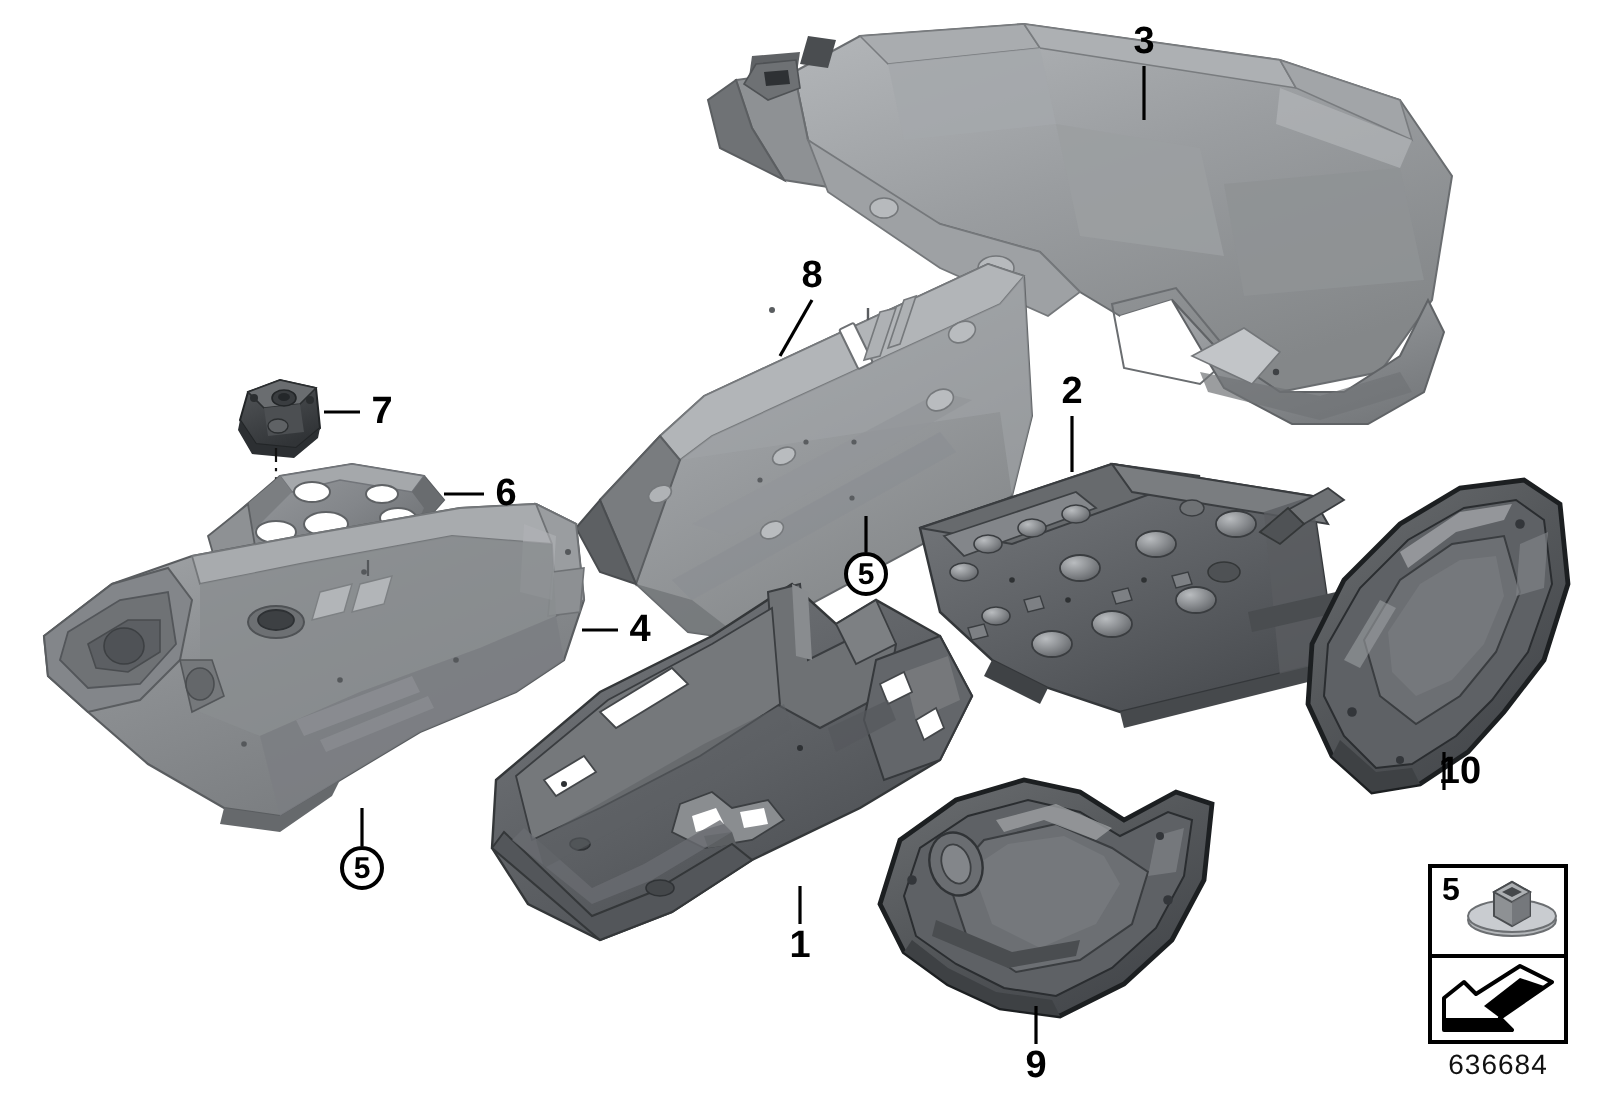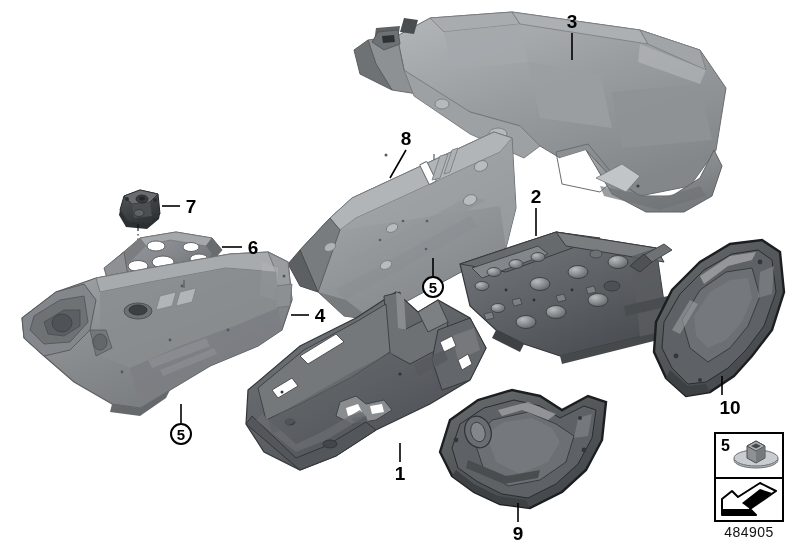--- a/index.html
+++ b/index.html
@@ -348,21 +348,21 @@
 
   <div id="labels">
       <div class="lbl" style="left: 400px; top: 473px;">1</div>
       <div class="lbl" style="left: 536px; top: 196px;">2</div>
       <div class="lbl" style="left: 572px; top: 21px;">3</div>
       <div class="lbl" style="left: 320px; top: 315px;">4</div>
       <div class="lbl" style="left: 253px; top: 247px;">6</div>
       <div class="lbl" style="left: 191px; top: 206px;">7</div>
       <div class="lbl" style="left: 406px; top: 138px;">8</div>
       <div class="lbl" style="left: 518px; top: 533px;">9</div>
-      <div class="lbl" style="left: 730px; top: 407px;">10</div>
+      <div class="lbl" style="left: 730px; top: 386px;">10</div>
       <div class="clbl" style="left: 181px; top: 434px;">5</div>
       <div class="clbl" style="left: 433px; top: 287px;">5</div>
     </div>
 
   <div class="legend">
     <div class="cellA">
       <span class="num">5</span>
       <svg width="66" height="42" viewBox="0 0 66 42">
         <ellipse cx="40" cy="26" rx="22" ry="8" fill="#b5b8bb" stroke="#6c6f72" stroke-width="1"></ellipse>
         <ellipse cx="40" cy="24" rx="22" ry="8" fill="#c9ccd0" stroke="#6c6f72" stroke-width="1"></ellipse>
@@ -373,15 +373,15 @@
       </svg>
     </div>
     <div class="cellB">
       <svg width="66" height="40" viewBox="0 0 66 40">
         <path d="M6,20 L16,12 L22,18 L44,4 L60,12 L34,30 L40,36 L6,36 Z" fill="#ffffff" stroke="#000" stroke-width="2" stroke-linejoin="round"></path>
         <path d="M6,30 L34,30 L40,36 L6,36 Z" fill="#000"></path>
         <path d="M44,10 L56,14 L34,30 L26,24 Z" fill="#000"></path>
       </svg>
     </div>
   </div>
-  <div class="idtxt">484905</div>
+  <div class="idtxt">636684</div>
 
 </div>
 
 </body></html>

